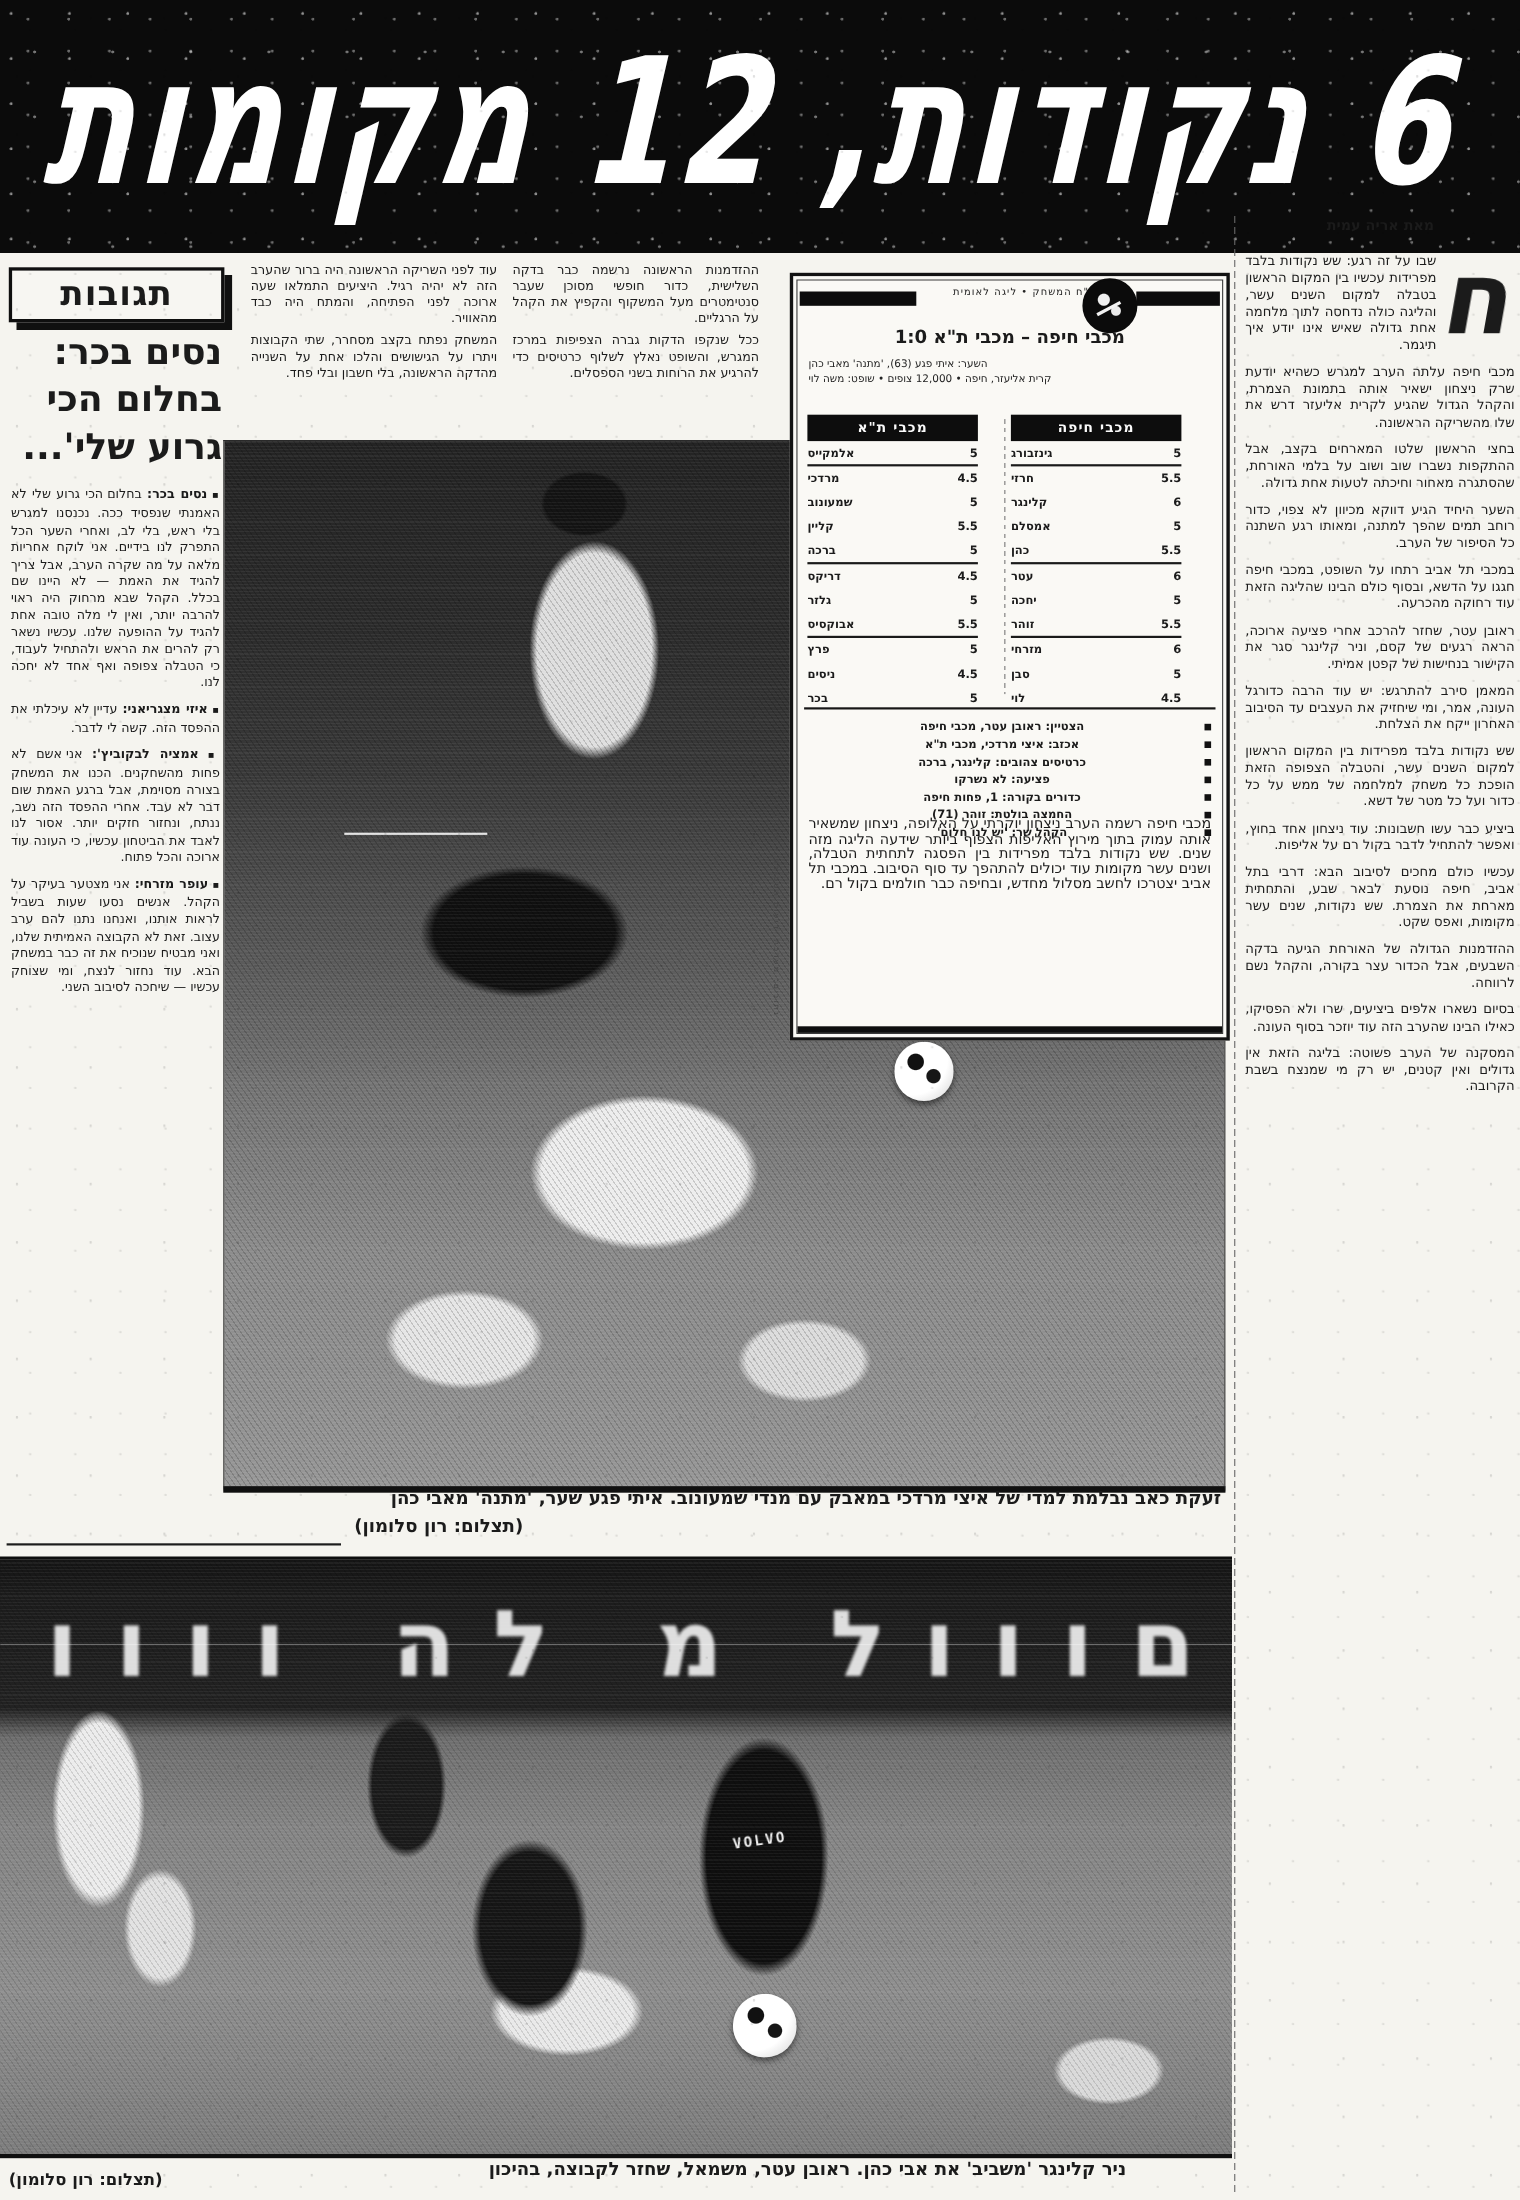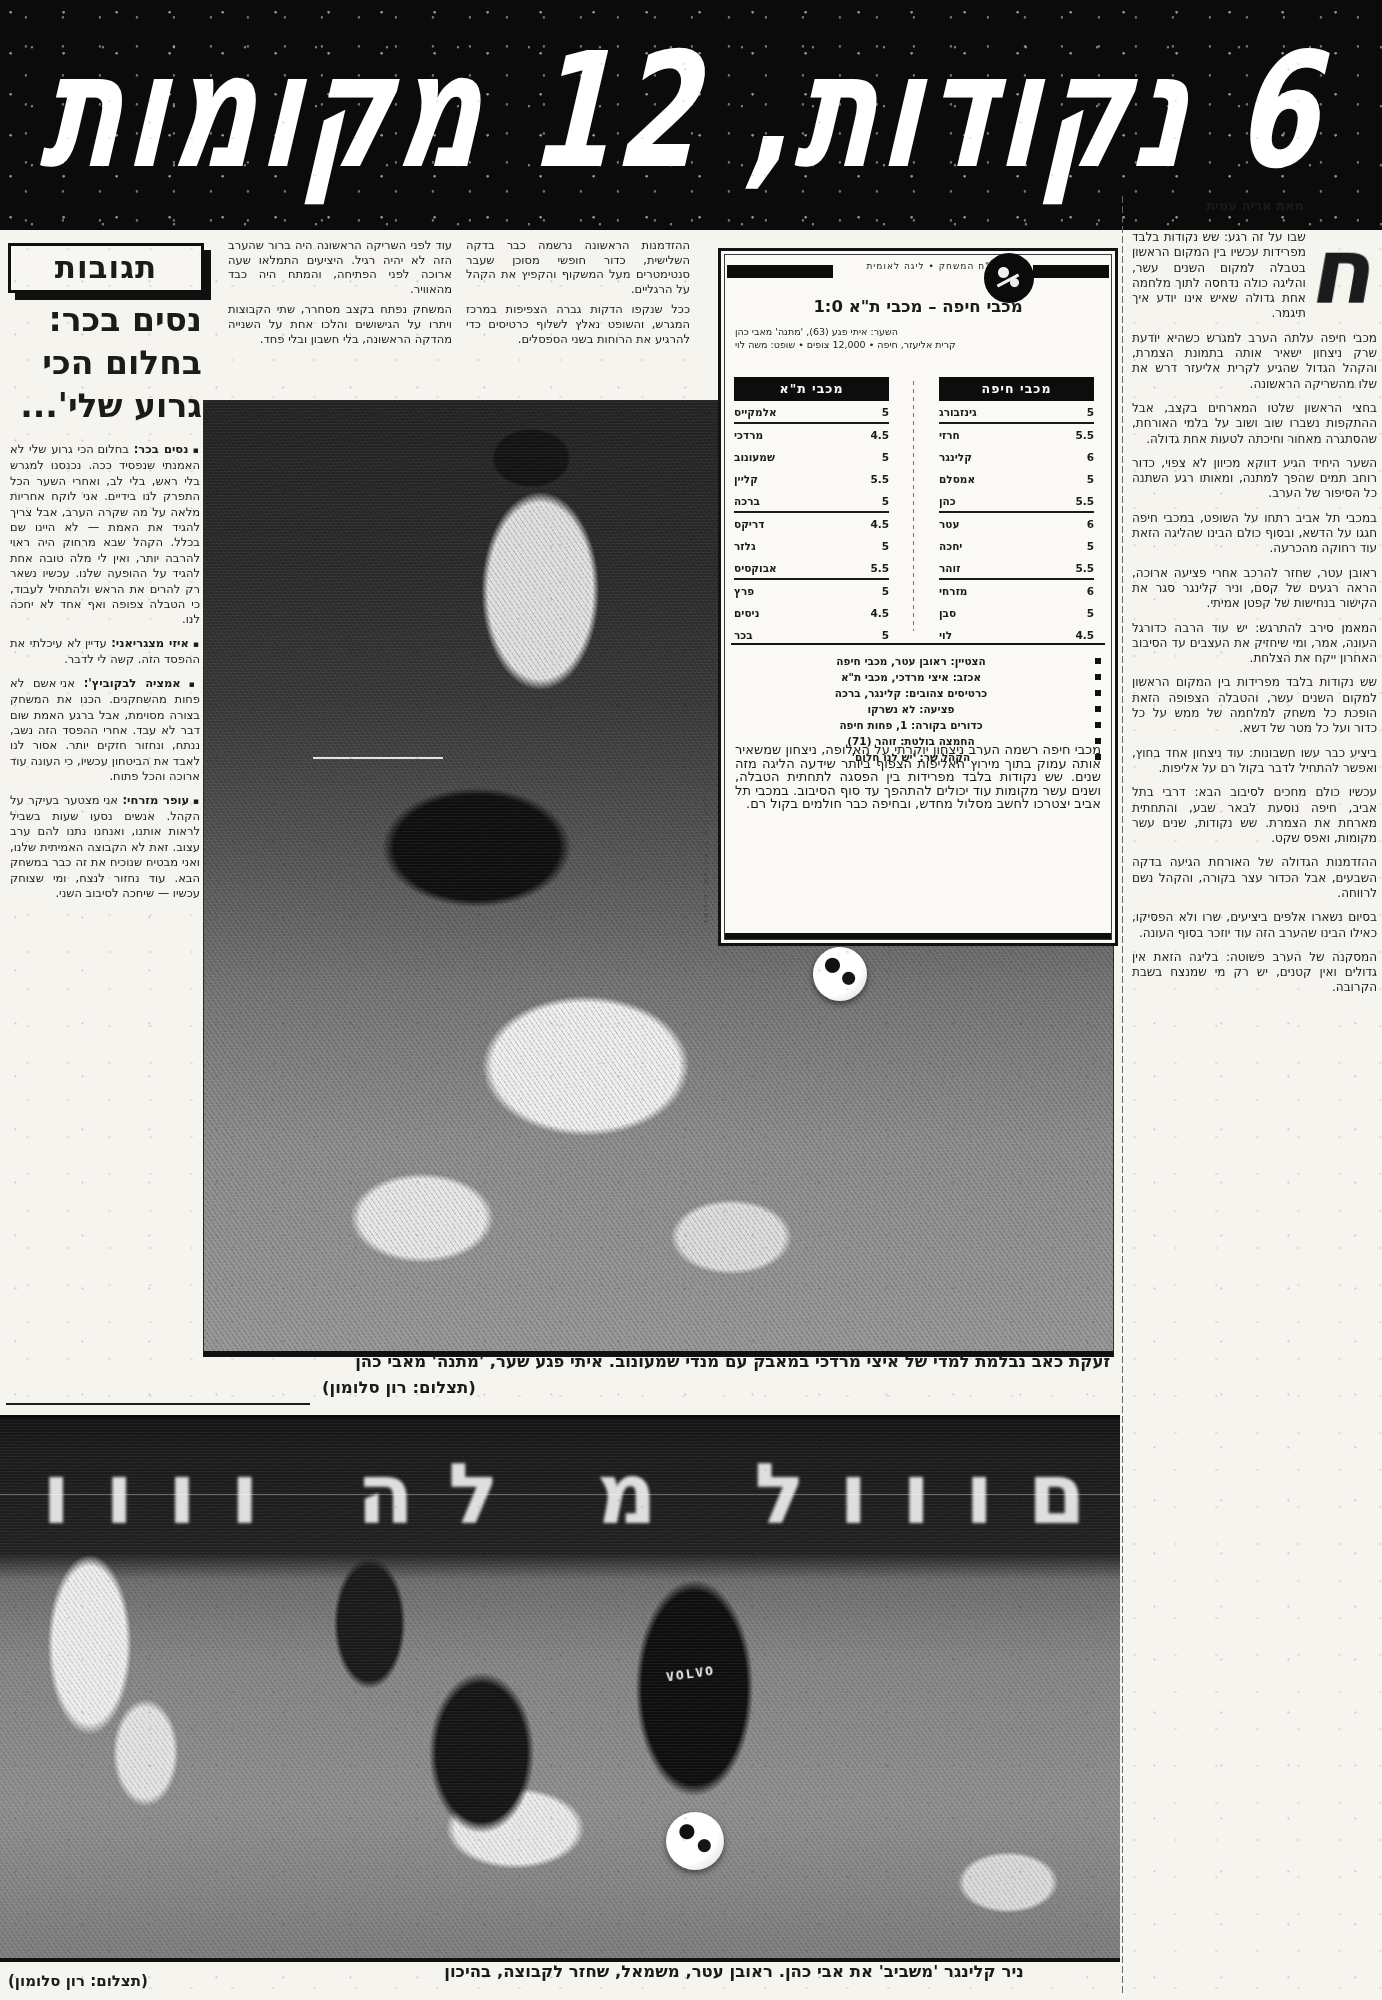--- a/index.html
+++ b/index.html
@@ -79,21 +79,21 @@
                    radial-gradient(circle at 62% 60%,#eaeaea 0 4px,transparent 5px),#0b0b0b;
         border:2px solid #0b0b0b;}
   .mb-logo::after{content:"";position:absolute;left:10px;top:24px;width:24px;height:3px;background:#f2f2f2;
         transform:rotate(-28deg);}
   .mb-title{position:absolute;left:10px;top:46px;width:374px;text-align:center;font-size:16.5px;
         font-weight:800;filter:blur(.35px);}
   .mb-sub{position:absolute;left:14px;top:74px;width:366px;text-align:left;font-size:9.5px;
         line-height:13px;color:#222;filter:blur(.45px);}
   .mb-col{position:absolute;top:126px;width:155px;}
   .mb-colTLV{left:13px;}
-  .mb-colHFA{left:218px;}
+  .mb-colHFA{left:198px;}
   .mb-colhead{height:24px;background:#0d0d0d;color:#fafafa;text-align:center;font-size:12.5px;
         font-weight:800;line-height:24px;letter-spacing:1px;filter:blur(.25px);}
   .mb-row{display:flex;justify-content:space-between;align-items:center;height:21px;font-size:10.5px;
         border-bottom:1px solid transparent;filter:blur(.35px);}
   .mb-row.grp{border-bottom:2px solid #1a1a1a;}
   .mb-r{font-weight:700;}
   .mb-n{font-weight:600;}
   .mb-divider{position:absolute;left:192px;top:130px;width:1px;height:250px;
         background:repeating-linear-gradient(180deg,#777 0 4px,transparent 4px 8px);}
   .mb-rule{position:absolute;left:10px;top:392px;width:374px;height:2px;background:#161616;}

